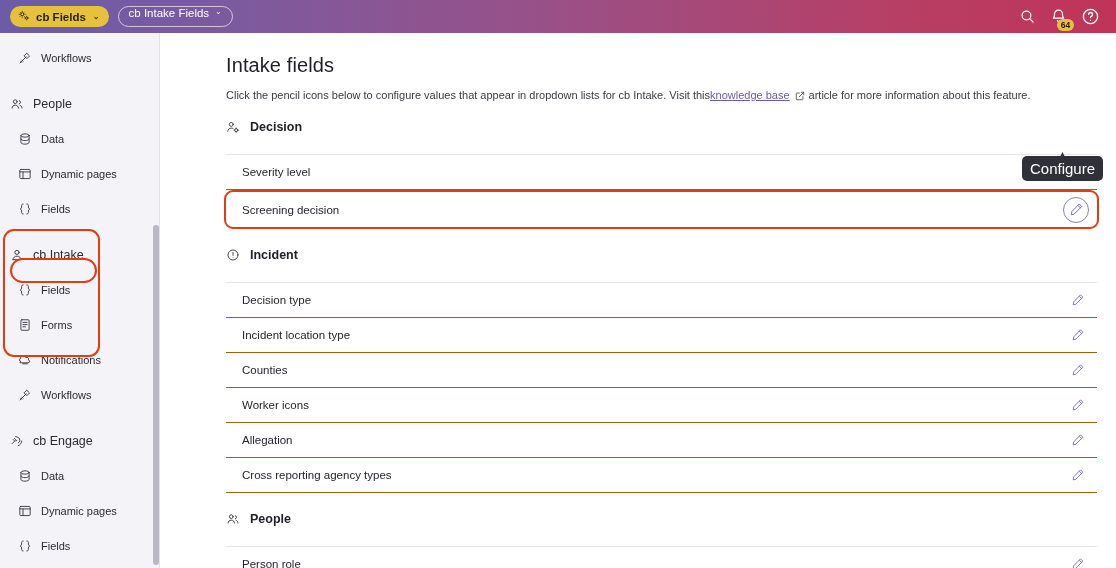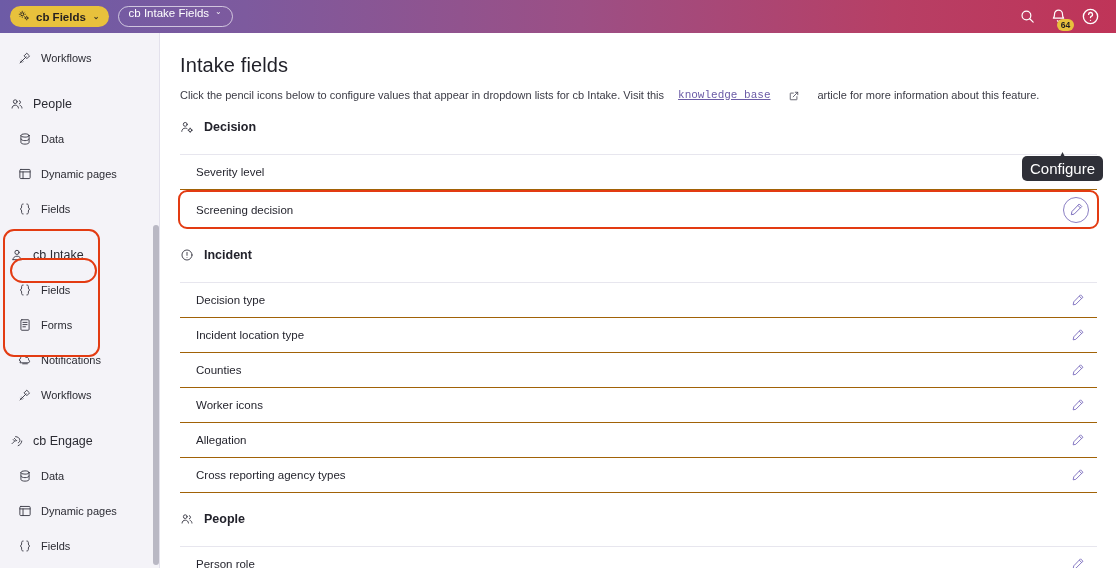--- a/index.html
+++ b/index.html
@@ -75,32 +75,32 @@
   .anno {
     position: absolute; border: 2.5px solid #e33b12;
     border-radius: 11px; pointer-events: none;
   }
   #anno-group { left: 3px; top: 196px; width: 97px; height: 128px; }
   #anno-fields { left: 10px; top: 225px; width: 87px; height: 25px; border-radius: 13px; }
 
   
   .main {
     position: absolute; top: 33px; left: 161px; width: 955px; height: 535px;
-    background: #fff; overflow: hidden;
+    background: #fff; overflow: hidden; padding-left: 46px;
   }
   .page-title {
     font-size: 20px; color: #1f1f27; font-weight: 400;
     padding: 21px 0 0 19px; letter-spacing: .1px;
   }
   .page-sub {
     font-size: 11px; color: #3b3b45; padding: 12px 0 0 19px;
-    display: flex; align-items: center; gap: 14px; flex-wrap: nowrap;
+    display: flex; align-items: center; gap: 0px; flex-wrap: nowrap;
   }
   .page-sub a {
-    color: #6b5ba6; text-decoration: underline; cursor: pointer; font-family: Liberation Mono, monospace;
+    color: #6b5ba6; text-decoration: underline; cursor: pointer;
   }
   .ext-ico { margin: 0 4px 0 5px; line-height: 0; position: relative; top: 1px; }
 
   .section-head {
     display: flex; gap: 10px;
     padding-left: 19px; height: 30px; margin-top: 19px;
     font-size: 12.5px; color: #22222b; font-weight: 600;
   }
   .section-head .sec-ico { width: 14px; height: 14px; line-height: 0; }
   .rows { border-top: 1px solid #e7e6ee; margin: 4px 19px 0 19px; }

